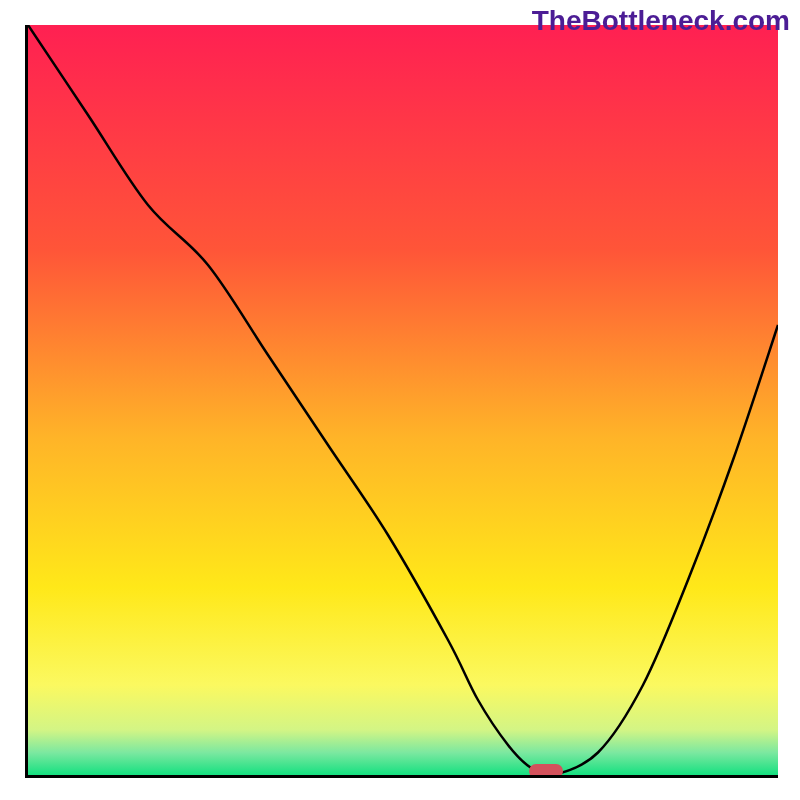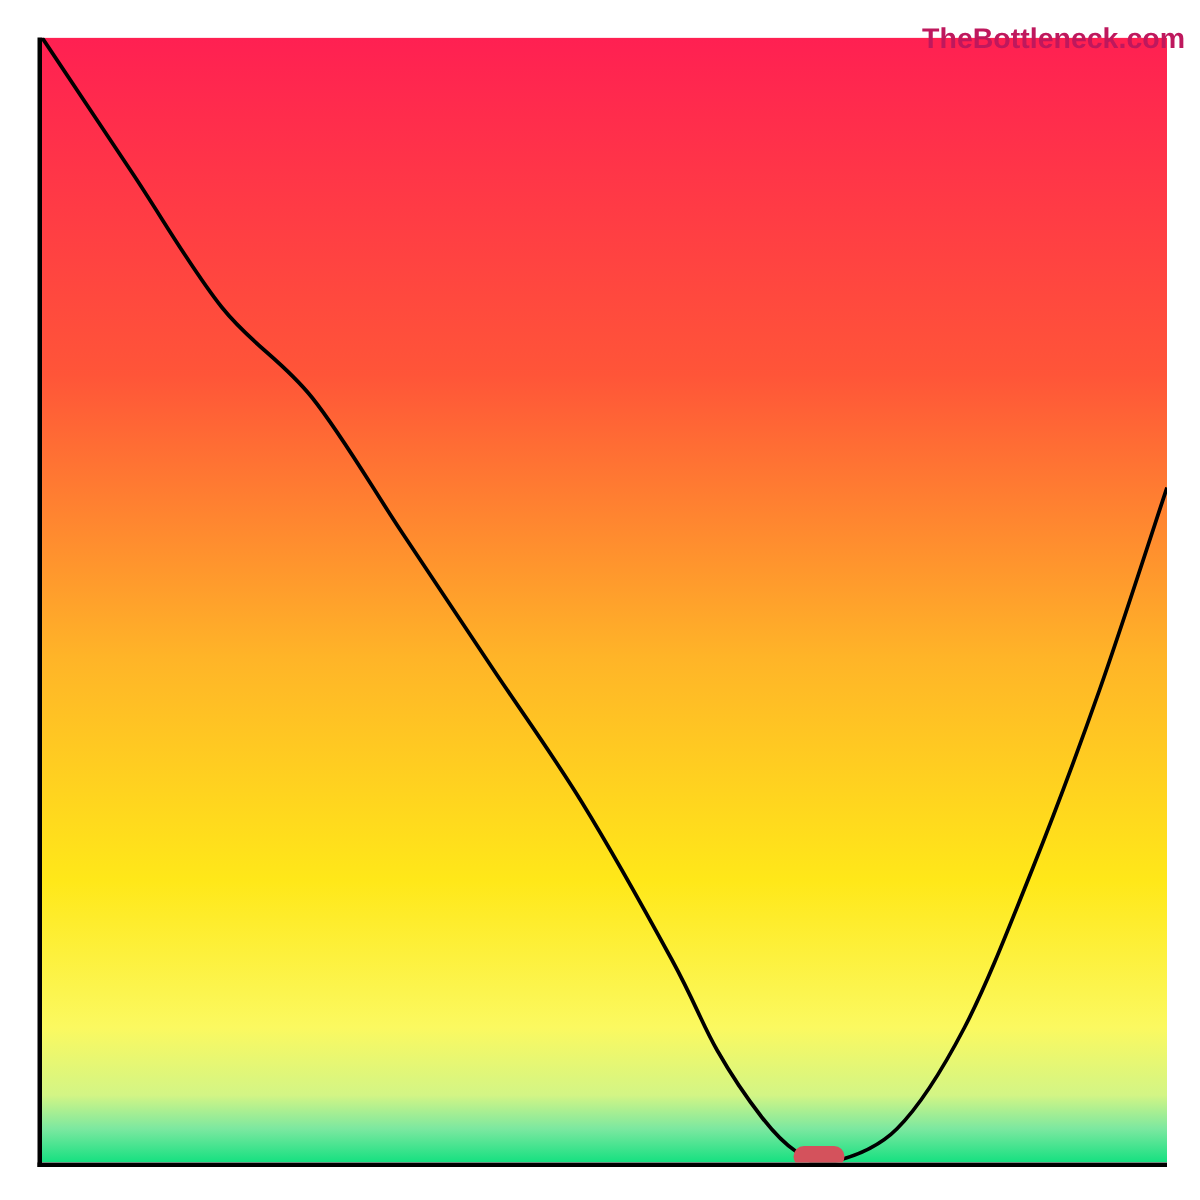--- a/index.html
+++ b/index.html
@@ -10,25 +10,25 @@
       background: white;
       font-family: Arial, sans-serif;
     }
     .chart-container {
       width: 800px;
       height: 800px;
       position: relative;
     }
     .watermark {
       position: absolute;
-      top: 16px;
+      top: 5px;
       right: 10px;
-      font-size: 19px;
+      font-size: 28px;
       font-weight: bold;
-      color: #be185d;
+      color: #4c1d95;
       z-index: 10;
     }
     .plot-area {
       position: absolute;
       top: 25px;
       left: 25px;
       width: 750px;
       height: 750px;
       border-left: 3px solid black;
       border-bottom: 3px solid black;

